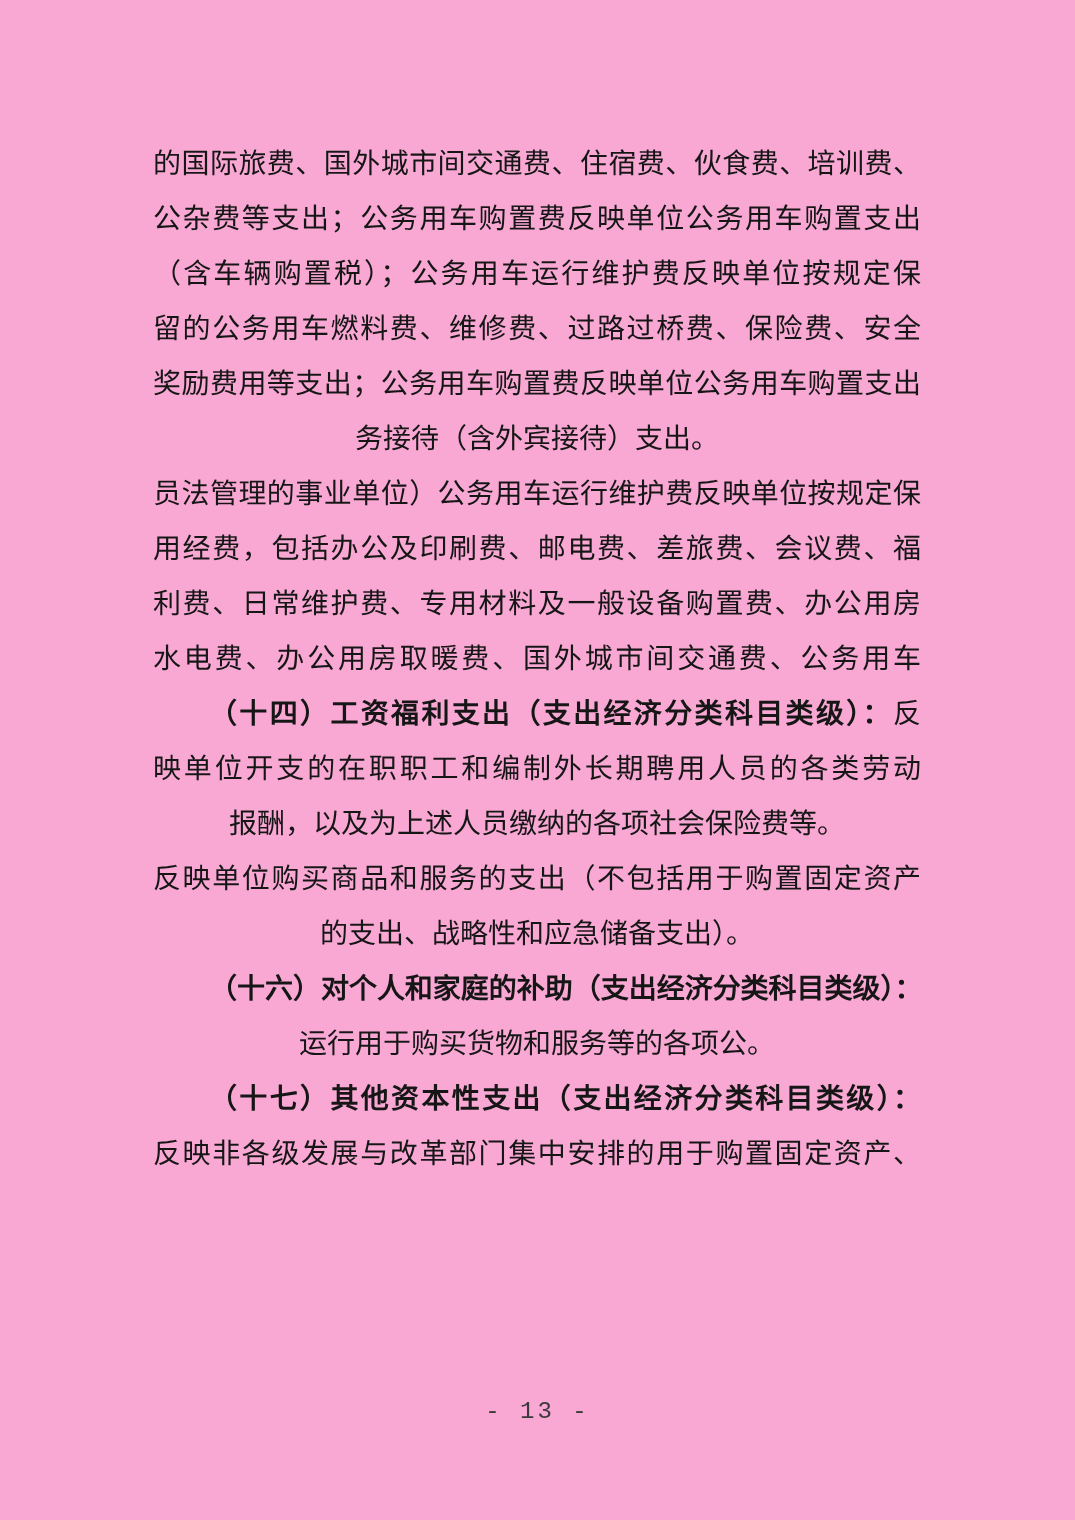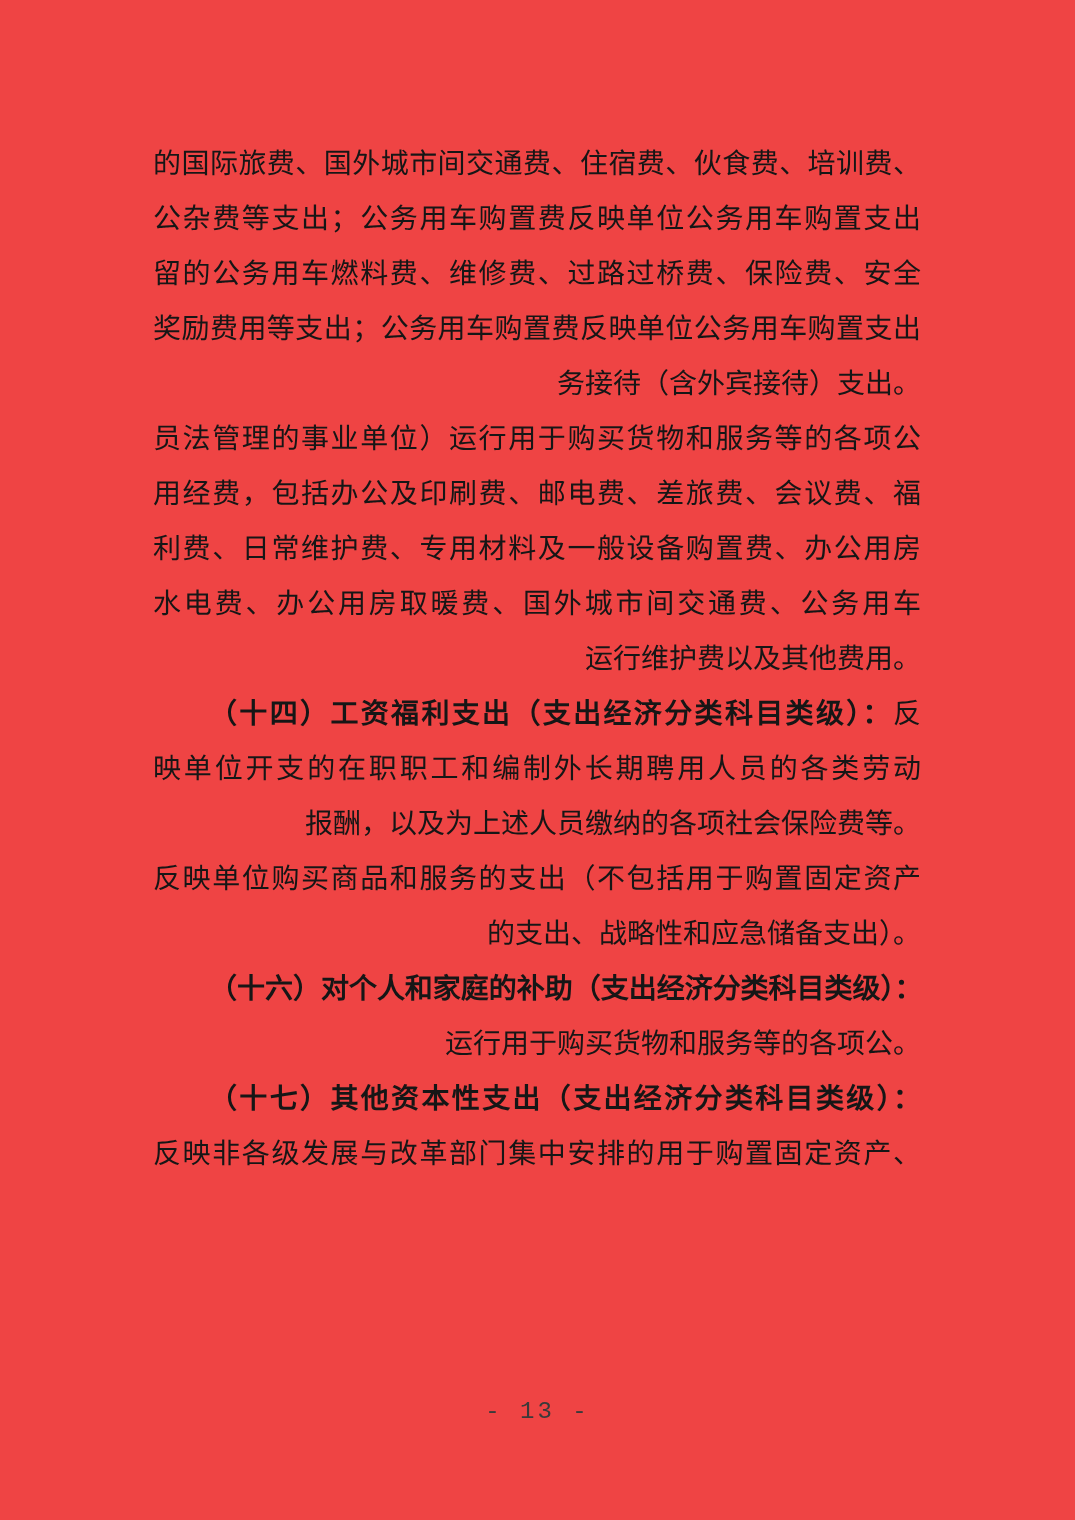--- a/index.html
+++ b/index.html
@@ -5,36 +5,36 @@
   html, body {
     margin: 0;
     padding: 0;
     background: #e8e8e8;
   }
   .page {
     position: relative;
     width: 1075px;
     height: 1520px;
     margin: 0 auto;
-    background: #ef4444;
+    background: #f9a8d4;
     overflow: hidden;
     font-family: "Liberation Serif", "DejaVu Serif", serif;
   }
   .content {
     position: absolute;
     left: 153px;
     top: 136px;
     width: 768px;
   }
   .line {
     font-size: 28px;
     line-height: 55px;
     height: 55px;
     color: #161616;
-    text-align: right;
+    text-align: center;
     white-space: nowrap;
     overflow: visible;
   }
   .line.justify {
     white-space: normal;
     text-align: justify;
     text-align-last: justify;
     -moz-text-align-last: justify;
   }
   .line.indent {
@@ -58,28 +58,28 @@
     font-family: Liberation Mono, monospace;
   }
 </style>
 </head>
 <body>
 
 <div class="page">
   <div class="content">
       <div class="line justify"><span>的国际旅费、国外城市间交通费、住宿费、伙食费、培训费、</span></div>
       <div class="line justify"><span>公杂费等支出；公务用车购置费反映单位公务用车购置支出</span></div>
+      <div class="line justify"><span>（含车辆购置税）；公务用车运行维护费反映单位按规定保</span></div>
       <div class="line justify"><span>留的公务用车燃料费、维修费、过路过桥费、保险费、安全</span></div>
       <div class="line justify"><span>奖励费用等支出；公务用车购置费反映单位公务用车购置支出</span></div>
       <div class="line"><span>务接待（含外宾接待）支出。</span></div>
-      <div class="line justify"><span>员法管理的事业单位）运行用于购买货物和服务等的各项公</span></div>
+      <div class="line justify"><span>员法管理的事业单位）公务用车运行维护费反映单位按规定保</span></div>
       <div class="line justify"><span>用经费，包括办公及印刷费、邮电费、差旅费、会议费、福</span></div>
       <div class="line justify"><span>利费、日常维护费、专用材料及一般设备购置费、办公用房</span></div>
       <div class="line justify"><span>水电费、办公用房取暖费、国外城市间交通费、公务用车</span></div>
-      <div class="line"><span>运行维护费以及其他费用。</span></div>
       <div class="line justify indent"><span class="bold">（十四）工资福利支出（支出经济分类科目类级）：</span><span>反</span></div>
       <div class="line justify"><span>映单位开支的在职职工和编制外长期聘用人员的各类劳动</span></div>
       <div class="line"><span>报酬，以及为上述人员缴纳的各项社会保险费等。</span></div>
       <div class="line justify"><span>反映单位购买商品和服务的支出（不包括用于购置固定资产</span></div>
       <div class="line"><span>的支出、战略性和应急储备支出）。</span></div>
       <div class="line justify indent tight"><span class="bold">（十六）对个人和家庭的补助（支出经济分类科目类级）：</span></div>
       <div class="line"><span>运行用于购买货物和服务等的各项公。</span></div>
       <div class="line justify indent"><span class="bold">（十七）其他资本性支出（支出经济分类科目类级）：</span></div>
       <div class="line justify"><span>反映非各级发展与改革部门集中安排的用于购置固定资产、</span></div>
     </div>

